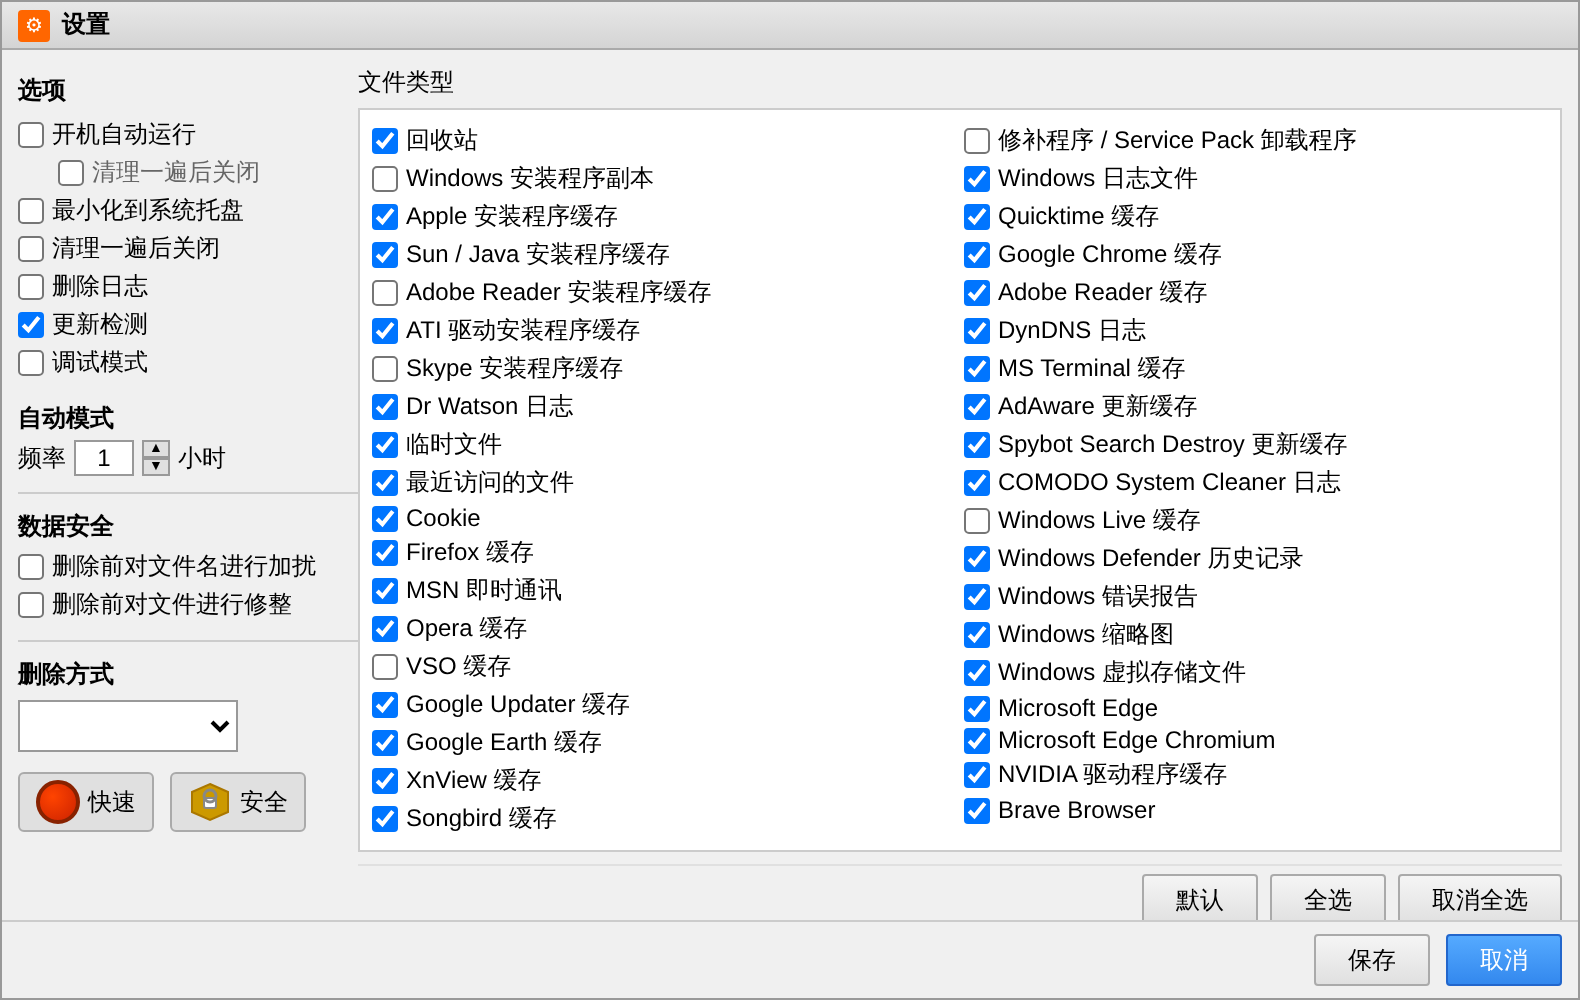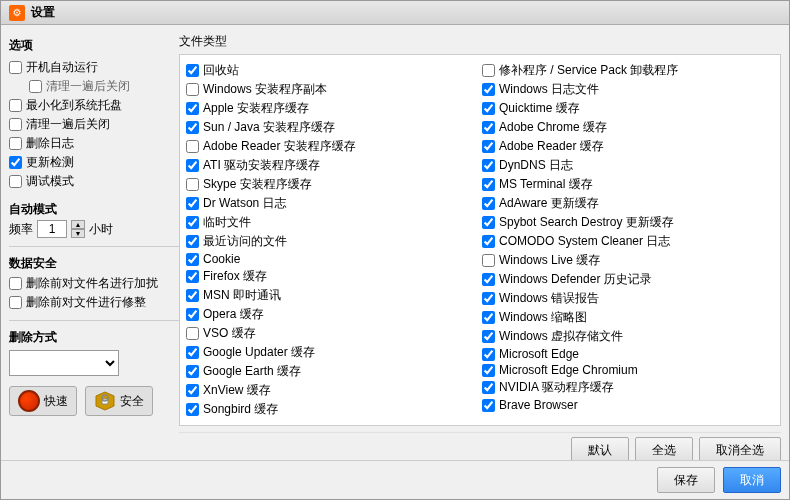--- a/index.html
+++ b/index.html
@@ -419,21 +419,21 @@
               <div class="checkbox-item">
                 <input type="checkbox" checked="" style="">
                 <span>Windows 日志文件</span>
               </div>
               <div class="checkbox-item">
                 <input type="checkbox" checked="" style="">
                 <span>Quicktime 缓存</span>
               </div>
               <div class="checkbox-item">
                 <input type="checkbox" checked="" style="">
-                <span>Adobe Chrome 缓存</span>
+                <span>Google Chrome 缓存</span>
               </div>
               <div class="checkbox-item">
                 <input type="checkbox" checked="" style="">
                 <span>Adobe Reader 缓存</span>
               </div>
               <div class="checkbox-item">
                 <input type="checkbox" checked="" style="">
                 <span>DynDNS 日志</span>
               </div>
               <div class="checkbox-item">

